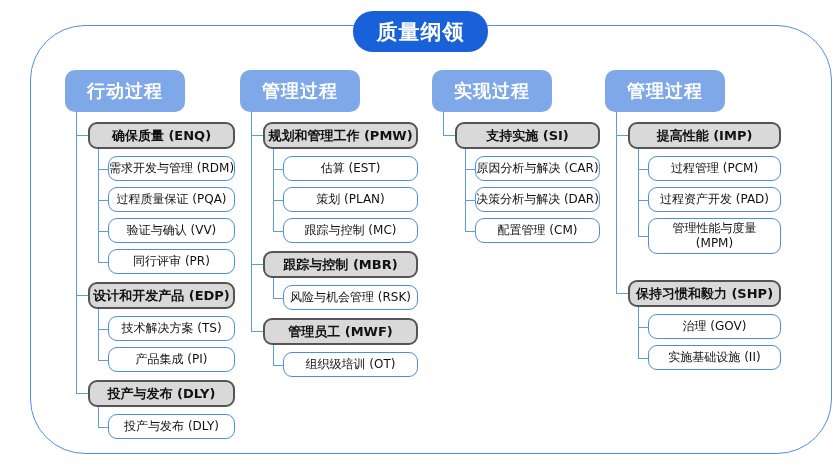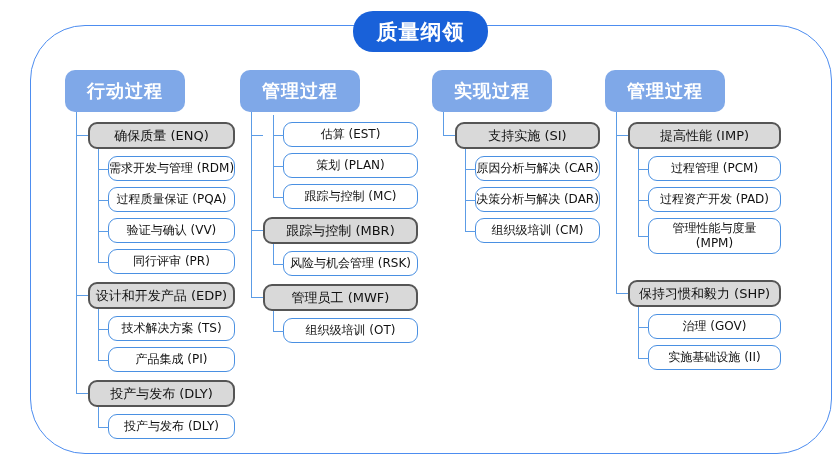--- a/index.html
+++ b/index.html
@@ -49,21 +49,21 @@
   }
   .group:first-child::after{top:-10px;}
   .group:last-child::after{bottom:auto;height:21px;}
   .group:first-child:last-child::after{height:23px;}
   
   .col-4 .group:last-child{margin-top:26px;}
   .col-4 .group:last-child::after{top:-34px;height:47px;}
   .group-box{
     height:27px;background:var(--group-bg);border:2px solid var(--group-border);
     border-radius:9px;display:flex;align-items:center;justify-content:center;
-    font-size:13px;font-weight:normal;white-space:pre;text-align:center;
+    font-size:13px;font-weight:bold;white-space:pre;text-align:center;
   }
   .children{margin-top:7px;padding-left:20px;}
   .child-box{
     position:relative;min-height:25px;margin-bottom:6px;background:#ffffff;
     border:1.5px solid var(--child-border);border-radius:9px;
     display:flex;align-items:center;justify-content:center;
     font-size:12px;font-weight:normal;line-height:15px;white-space:pre;text-align:center;
     padding:2px 3px;
   }
   .children .child-box:last-child{margin-bottom:0;}
@@ -111,20 +111,21 @@
           <div class="children">
             <div class="child-box">投产与发布 (DLY)</div>
           </div>
         </div>
       </div>
     </div>
     <div class="column col-2" style="left: 240px; width: 178px;">
       <div class="col-header">管理过程</div>
       <div class="col-body">
         <div class="group">
+          <div class="group-box">规划和管理工作 (PMW)</div>
           <div class="children">
             <div class="child-box">估算 (EST)</div>
             <div class="child-box">策划 (PLAN)</div>
             <div class="child-box">跟踪与控制 (MC)</div>
           </div>
         </div>
         <div class="group">
           <div class="group-box">跟踪与控制 (MBR)</div>
           <div class="children">
             <div class="child-box">风险与机会管理 (RSK)</div>
@@ -139,21 +140,21 @@
       </div>
     </div>
     <div class="column col-3" style="left: 432px; width: 168px;">
       <div class="col-header">实现过程</div>
       <div class="col-body">
         <div class="group">
           <div class="group-box">支持实施 (SI)</div>
           <div class="children">
             <div class="child-box">原因分析与解决 (CAR)</div>
             <div class="child-box">决策分析与解决 (DAR)</div>
-            <div class="child-box">组织级培训 (CM)</div>
+            <div class="child-box">配置管理 (CM)</div>
           </div>
         </div>
       </div>
     </div>
     <div class="column col-4" style="left: 605px; width: 176px;">
       <div class="col-header">管理过程</div>
       <div class="col-body">
         <div class="group">
           <div class="group-box">提高性能 (IMP)</div>
           <div class="children">

